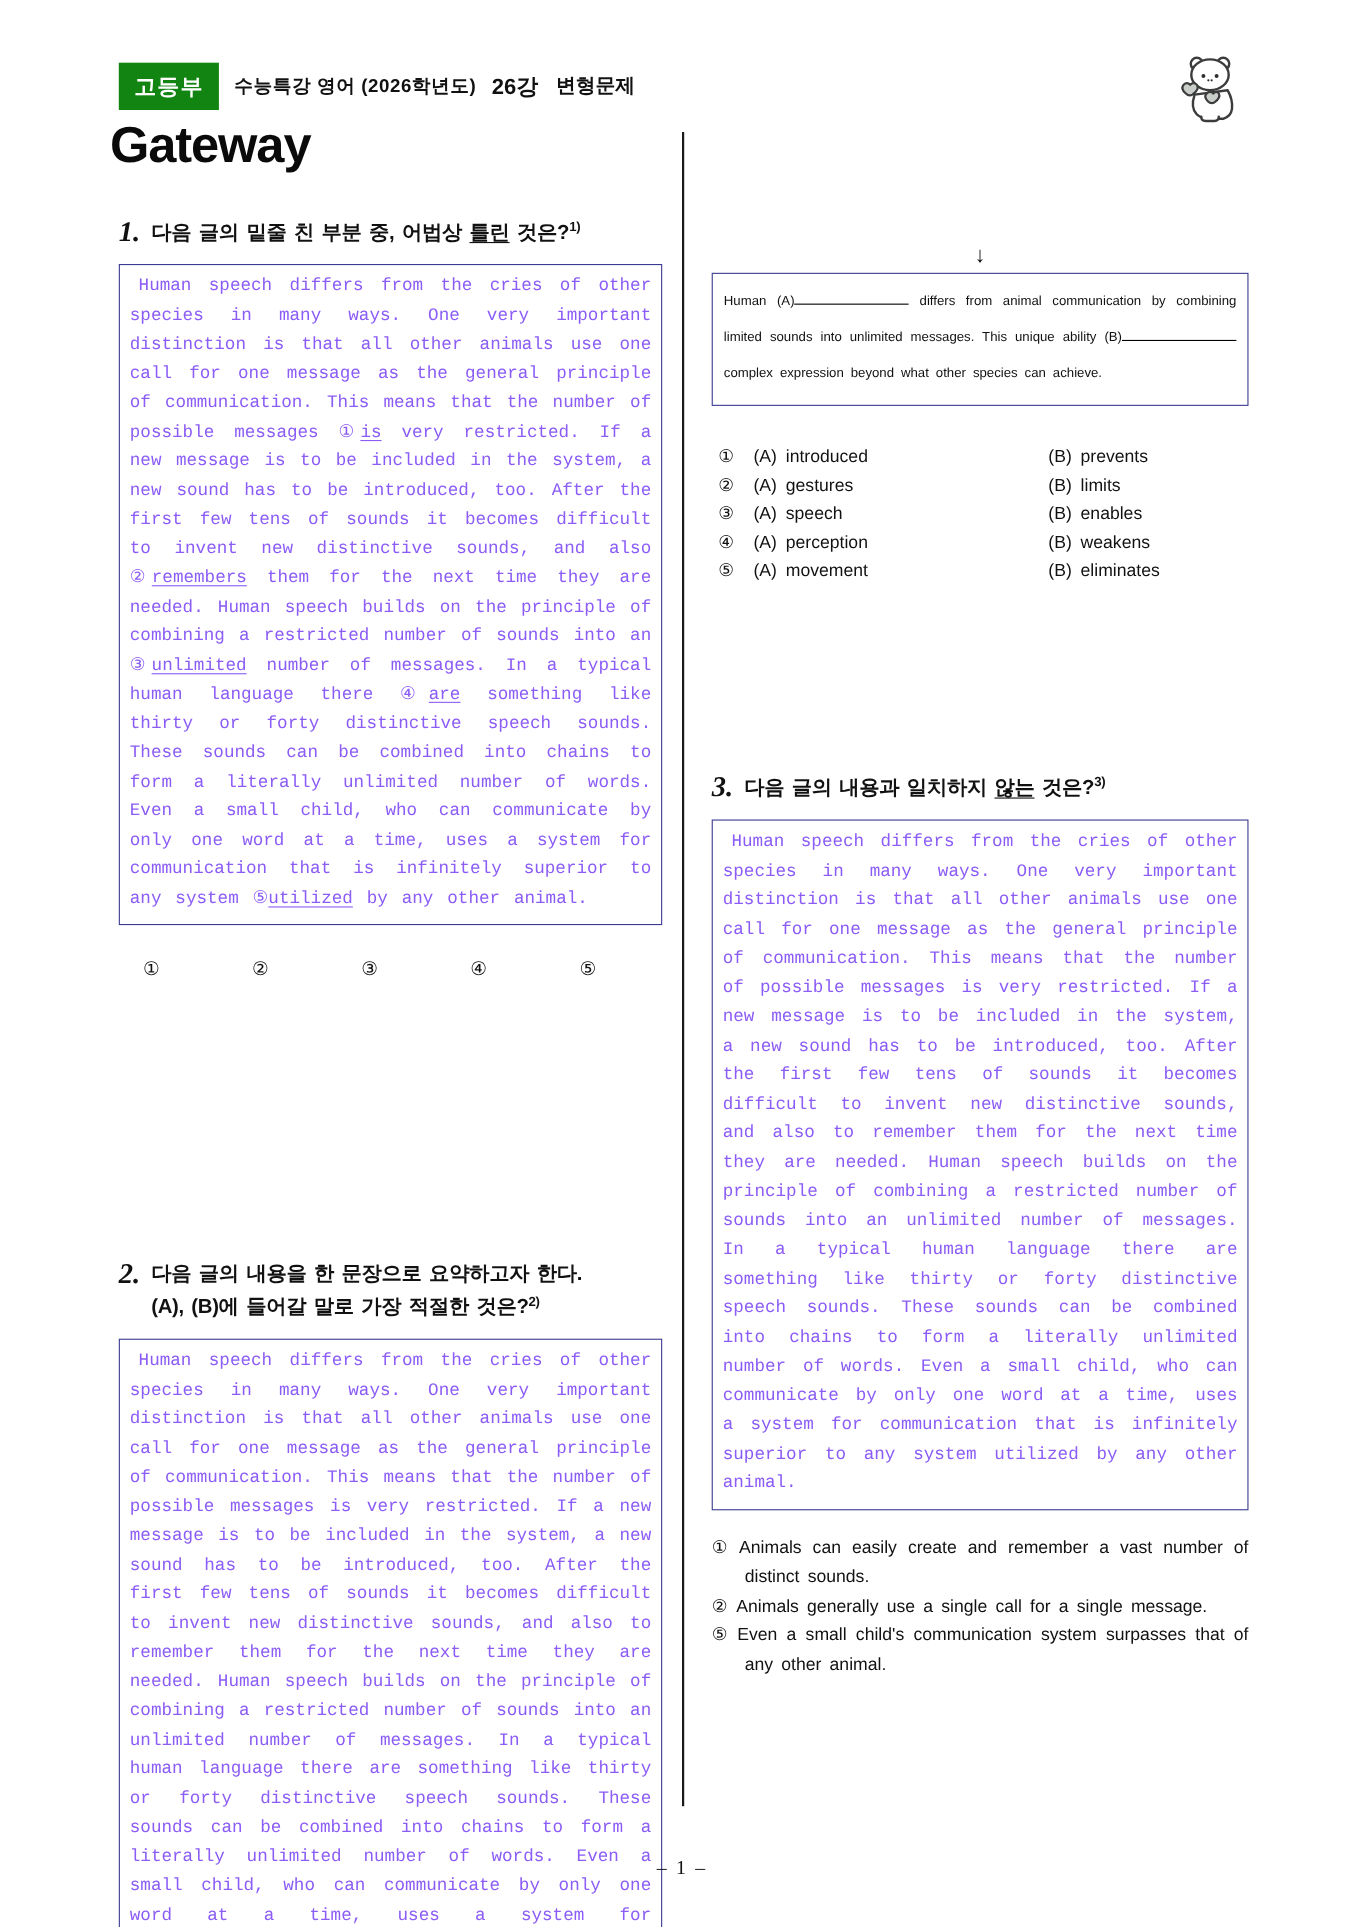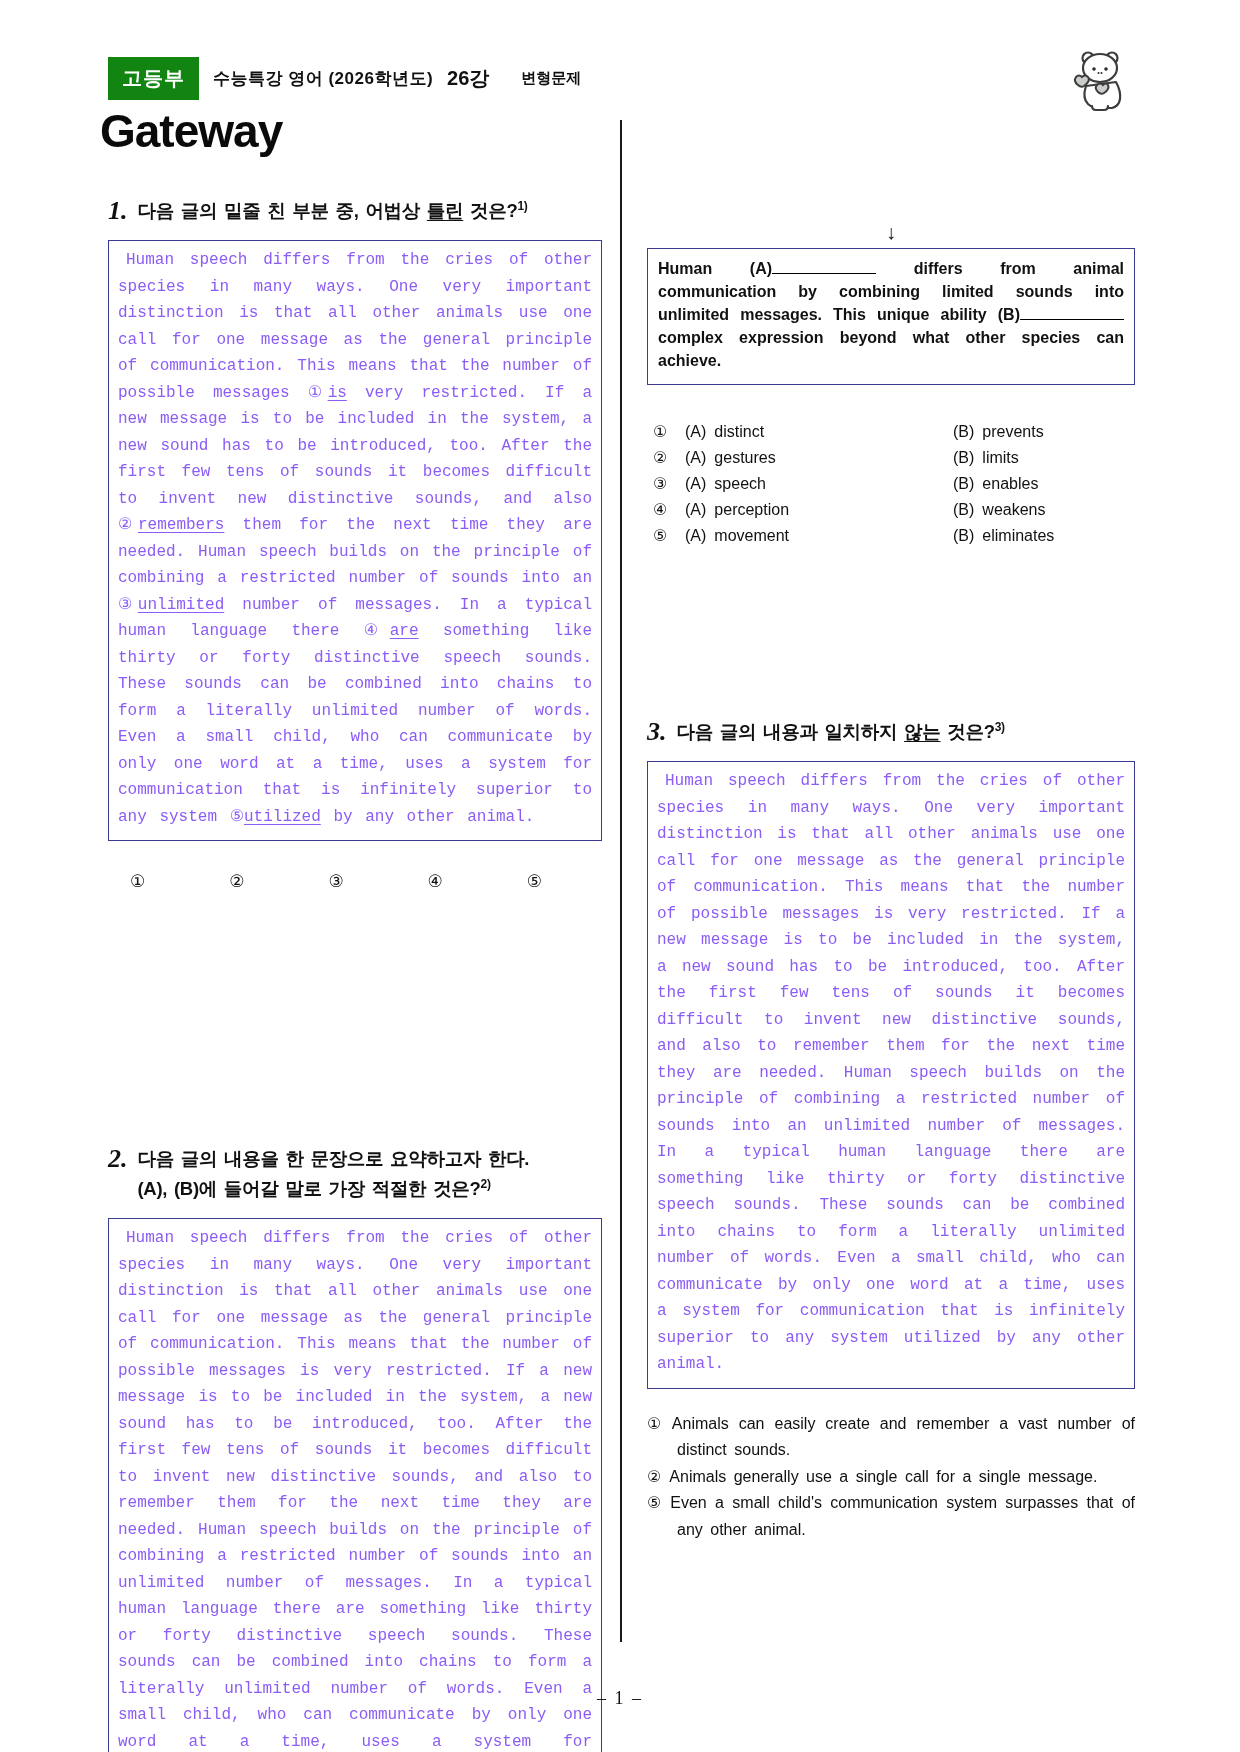--- a/index.html
+++ b/index.html
@@ -6,21 +6,21 @@
   html,body { width:1240px; height:1752px; background:#ffffff; overflow:hidden;
     font-family:"Liberation Sans","DejaVu Sans",sans-serif; color:#111; }
   .page { position:relative; width:1240px; height:1295px; background:#fff; }
 
   
   .hdr { position:absolute; top:55px; left:108px; height:46px; display:flex; align-items:center; }
   .badge { display:inline-block; background:#128412; color:#fff; font-weight:bold;
     font-size:20px; padding:8px 14px; letter-spacing:1px; }
   .course { font-weight:bold; font-size:17px; margin-left:14px; letter-spacing:0.5px; }
   .lecture { font-weight:bold; font-size:20px; margin-left:14px; }
-  .doctype { font-weight:bold; font-size:15px; margin-left:32px; }
+  .doctype { font-weight:bold; font-size:18px; margin-left:16px; }
   .bear { position:absolute; top:48px; left:1068px; width:66px; height:64px; }
 
   .pagetitle { position:absolute; top:104px; left:100px; font-size:46px; font-weight:800;
     letter-spacing:-1px; color:#0a0a0a;text-align:right; }
 
   
   .divider { position:absolute; left:620px; top:120px; width:2px; height:1522px; background:#1a1a1a; }
 
   
   .col-left  { position:absolute; left:108px; top:196px; width:494px; }
@@ -40,22 +40,22 @@
   .pbox .ind { display:inline-block; width:8px; }
   .pbox u { text-underline-offset:3px; }
   .cnum { font-size:16px; }
 
   
   .ansrow { display:flex; justify-content:space-between; width:412px; margin:30px 0 0 22px;
     font-size:17px; }
 
   
   .arrow { text-align:center; font-size:20px; line-height:20px; margin:26px 0 6px 0; }
-  .sumbox { border:1.5px solid #3a3a90; padding:8px 10px 12px 10px; font-size:16px;
-    line-height:23px; text-align:justify; word-spacing:3px;font-weight:bold; }
+  .sumbox { border:1.5px solid #3a3a90; padding:8px 10px 12px 10px; font-size:12px;
+    line-height:33px; text-align:justify; word-spacing:3px; }
   .blank { display:inline-block; width:104px; border-bottom:1.6px solid #000; height:14px; }
 
   .abrows { margin:34px 0 0 6px; }
   .abrow { display:grid; grid-template-columns:32px 268px auto; font-size:16px; line-height:26px; }
   .abrow .bcell { white-space:nowrap; }
   .abrow .lbl { font-weight:normal; margin-right:8px; }
 
   
   .stmts { margin-top:22px; font-size:16px; line-height:26.5px; text-align:justify; word-spacing:3px; }
   .stmt { padding-left:30px; text-indent:-30px; }
@@ -141,21 +141,21 @@
       <span class="ind"></span><span>Human</span>
       <span>(A)</span><span class="blank"></span>
       <span>differs from animal communication by combining limited sounds into unlimited messages. This unique ability</span>
       <span>(B)</span><span class="blank"></span>
       <span>complex expression beyond what other species can achieve.</span>
     </div>
 
     <div class="abrows" id="q2-choices">
         <div class="abrow">
           <span class="cnum">①</span>
-          <span><span class="lbl">(A)</span><span>distinct</span></span>
+          <span><span class="lbl">(A)</span><span>introduced</span></span>
           <span class="bcell"><span class="lbl">(B)</span><span>prevents</span></span>
         </div>
         <div class="abrow">
           <span class="cnum">②</span>
           <span><span class="lbl">(A)</span><span>gestures</span></span>
           <span class="bcell"><span class="lbl">(B)</span><span>limits</span></span>
         </div>
         <div class="abrow">
           <span class="cnum">③</span>
           <span><span class="lbl">(A)</span><span>speech</span></span>

